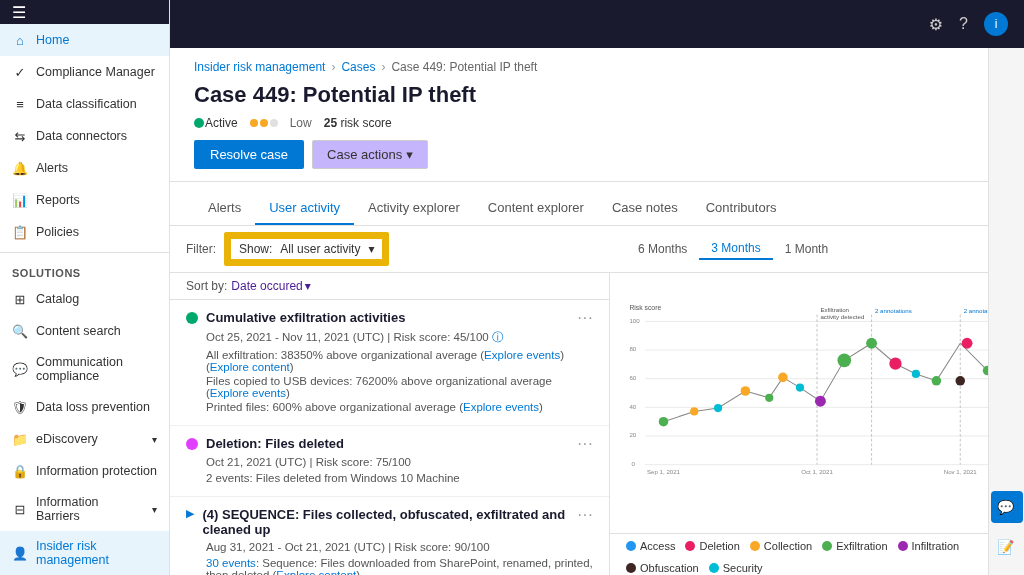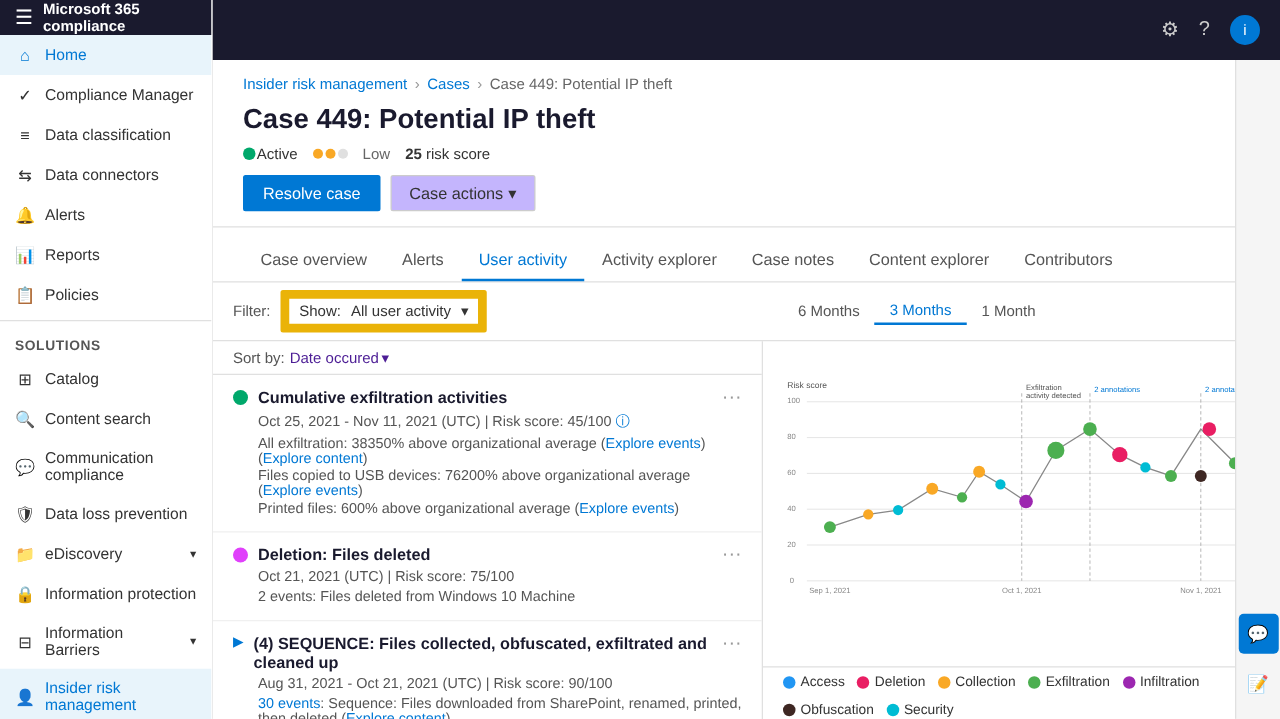--- a/index.html
+++ b/index.html
@@ -93,21 +93,20 @@
     .filter-time-row { display: flex; align-items: center; padding: 6px 16px 6px 0; border-bottom: 1px solid #e0e0e0; }
     .filter-left { flex: 0 0 440px; padding-left: 16px; display: flex; align-items: center; gap: 8px; }
     .filter-right { flex: 1; display: flex; align-items: center; justify-content: flex-start; padding-left: 16px; gap: 0; }
   </style>
 </head>
 <body>
 
 <div class="sidebar">
   <div class="sidebar-header">
     <span class="sidebar-hamburger">☰</span>
-    <span class="sidebar-header-text">Microsoft 365 compliance</span>
   </div>
   <div class="sidebar-nav">
     <div class="sidebar-item active">
       <span class="icon">⌂</span>
       <span>Home</span>
     </div>
     <div class="sidebar-item">
       <span class="icon">✓</span>
       <span>Compliance Manager</span>
     </div>
@@ -207,26 +206,25 @@
       <div class="action-buttons">
         <button class="btn-primary">Resolve case</button>
         <button class="btn-secondary">
           <span>Case actions</span>
           <span>▾</span>
         </button>
       </div>
     </div>
 
     <div class="tabs">
-      <div class="tab">Case overview</div>
       <div class="tab">Alerts</div>
       <div class="tab active">User activity</div>
       <div class="tab">Activity explorer</div>
+      <div class="tab">Content explorer</div>
       <div class="tab">Case notes</div>
-      <div class="tab">Content explorer</div>
       <div class="tab">Contributors</div>
     </div>
 
     <div class="filter-time-row">
       <div class="filter-left">
         <span class="filter-label">Filter:</span>
         <div class="filter-select">
           <span>Show:</span>
           <span style="font-weight:500;margin-left:4px;">All user activity</span>
           <span style="margin-left:4px;">▾</span>

